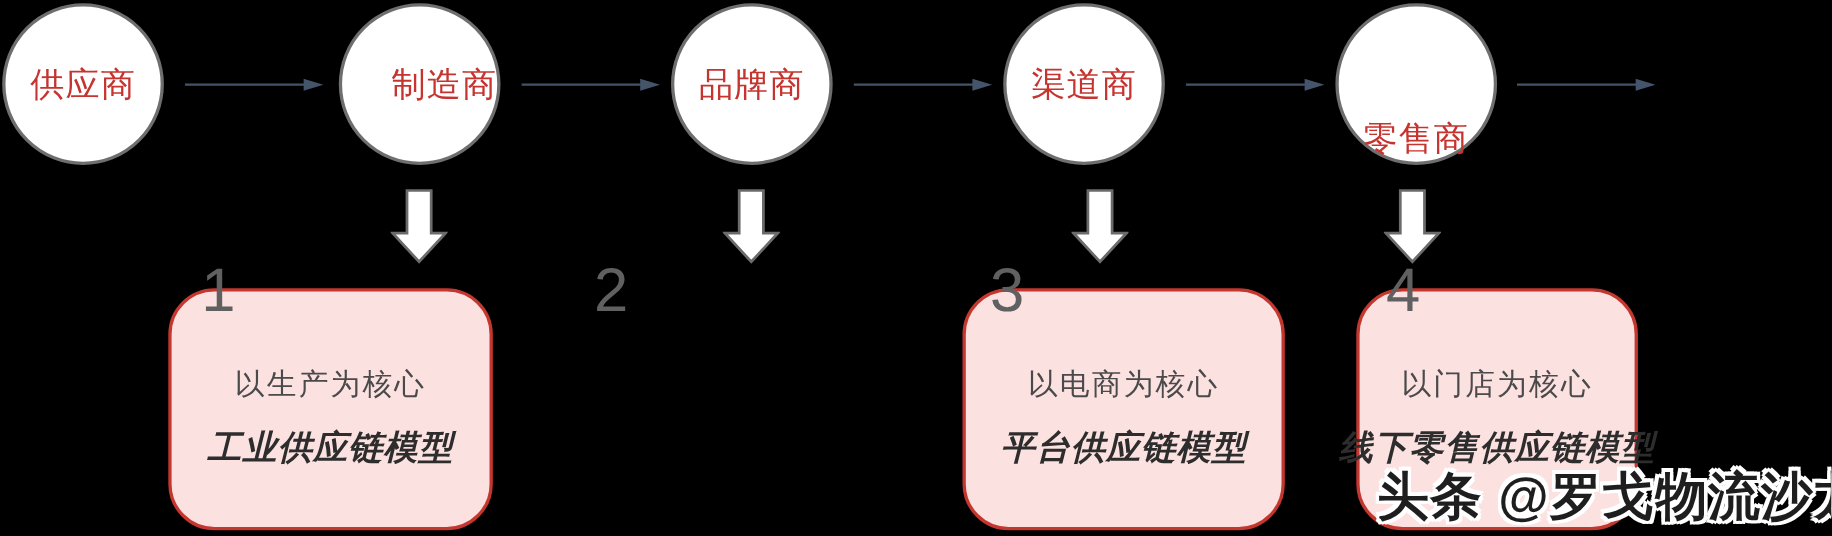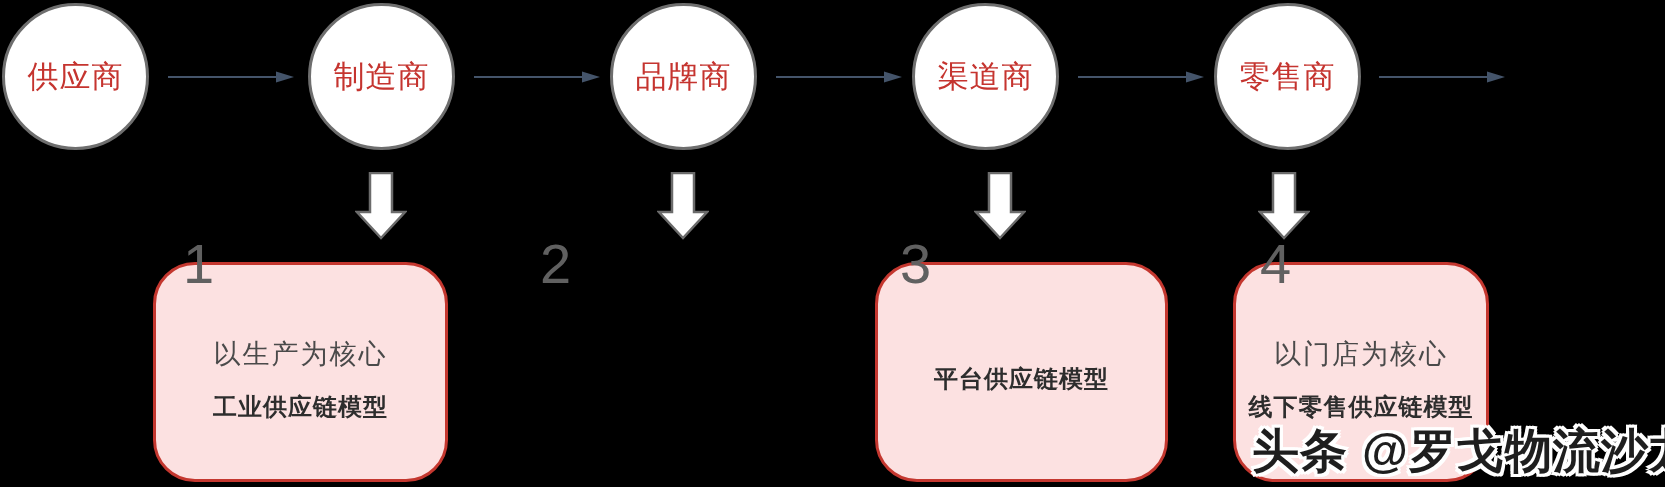--- a/index.html
+++ b/index.html
@@ -46,46 +46,47 @@
     row-gap:19px;
     padding-top:14px;
   }
   .card .focus{
     font-size:27px;
     color:var(--box-text,#4a4a4a);
     letter-spacing:2px;
     white-space:nowrap;
   }
   .card .name{
-    font-size:24px;
+    font-size:31px;
     font-weight:bold;
     color:var(--box-title,#2d2d2d);
     letter-spacing:1px;
     white-space:nowrap;
+    font-style:italic;
   }
   .card-number{
     position:absolute;top:236px;
     font-size:56px;
     line-height:1;
     color:var(--number-gray,#606060);
     z-index:3;
   }
   .watermark{
     position:absolute;left:1252px;top:420px;
     font-size:47px;font-weight:bold;
     letter-spacing:1px;white-space:nowrap;
     color:#1e1e1e;z-index:10;
     text-shadow:
       3px 0 0 #fff,-3px 0 0 #fff,0 3px 0 #fff,0 -3px 0 #fff,
       2px 2px 0 #fff,-2px 2px 0 #fff,2px -2px 0 #fff,-2px -2px 0 #fff,
       3px 3px 0 #fff,-3px -3px 0 #fff,3px -3px 0 #fff,-3px 3px 0 #fff;
   }
   
-  #node-0{left:2px;}   #node-1{left:308px;} #node-2{left:610px;}
-  #node-3{left:912px;} #node-4{left:1214px;}#node-5{left:1515px;}
+  #node-0{left:2px;}   #node-1{left:308px;justify-content:flex-end;} #node-2{left:610px;}
+  #node-3{left:912px;} #node-4{left:1214px;align-items:flex-end;}#node-5{left:1515px;}
   #harrow-0{left:168px;} #harrow-1{left:474px;} #harrow-2{left:776px;}
   #harrow-3{left:1078px;}#harrow-4{left:1379px;}
   #darrow-0{left:355px;} #darrow-1{left:657px;} #darrow-2{left:974px;} #darrow-3{left:1258px;}
   #card-0{left:153px;width:295px;} #card-1{left:518px;width:292px;}
   #card-2{left:875px;width:293px;} #card-3{left:1233px;width:256px;}
   #num-0{left:183px;} #num-1{left:540px;} #num-2{left:900px;} #num-3{left:1260px;}
 </style>
 </head>
 <body>
 
@@ -144,20 +145,21 @@
   <div class="card-number" id="num-0">1</div>
   <div class="card-number" id="num-1">2</div>
   <div class="card-number" id="num-2">3</div>
   <div class="card-number" id="num-3">4</div>
 
   <div class="card" id="card-0">
     <div class="focus">以生产为核心</div>
     <div class="name">工业供应链模型</div>
   </div>
   <div class="card" id="card-2">
+    <div class="focus">以电商为核心</div>
     <div class="name">平台供应链模型</div>
   </div>
   <div class="card" id="card-3">
     <div class="focus">以门店为核心</div>
     <div class="name">线下零售供应链模型</div>
   </div>
 
   <div class="watermark">头条 @罗戈物流沙龙</div>
 
 </div>

